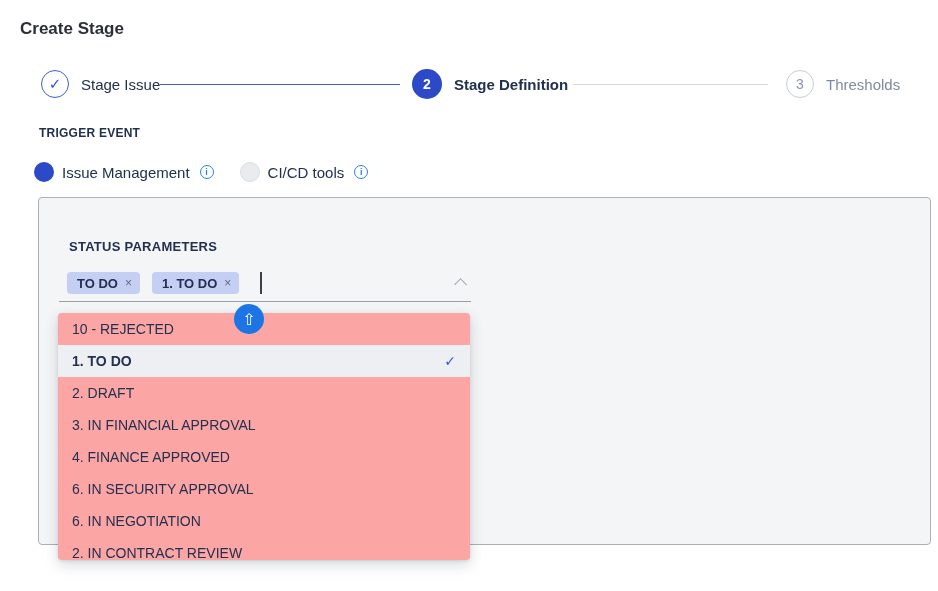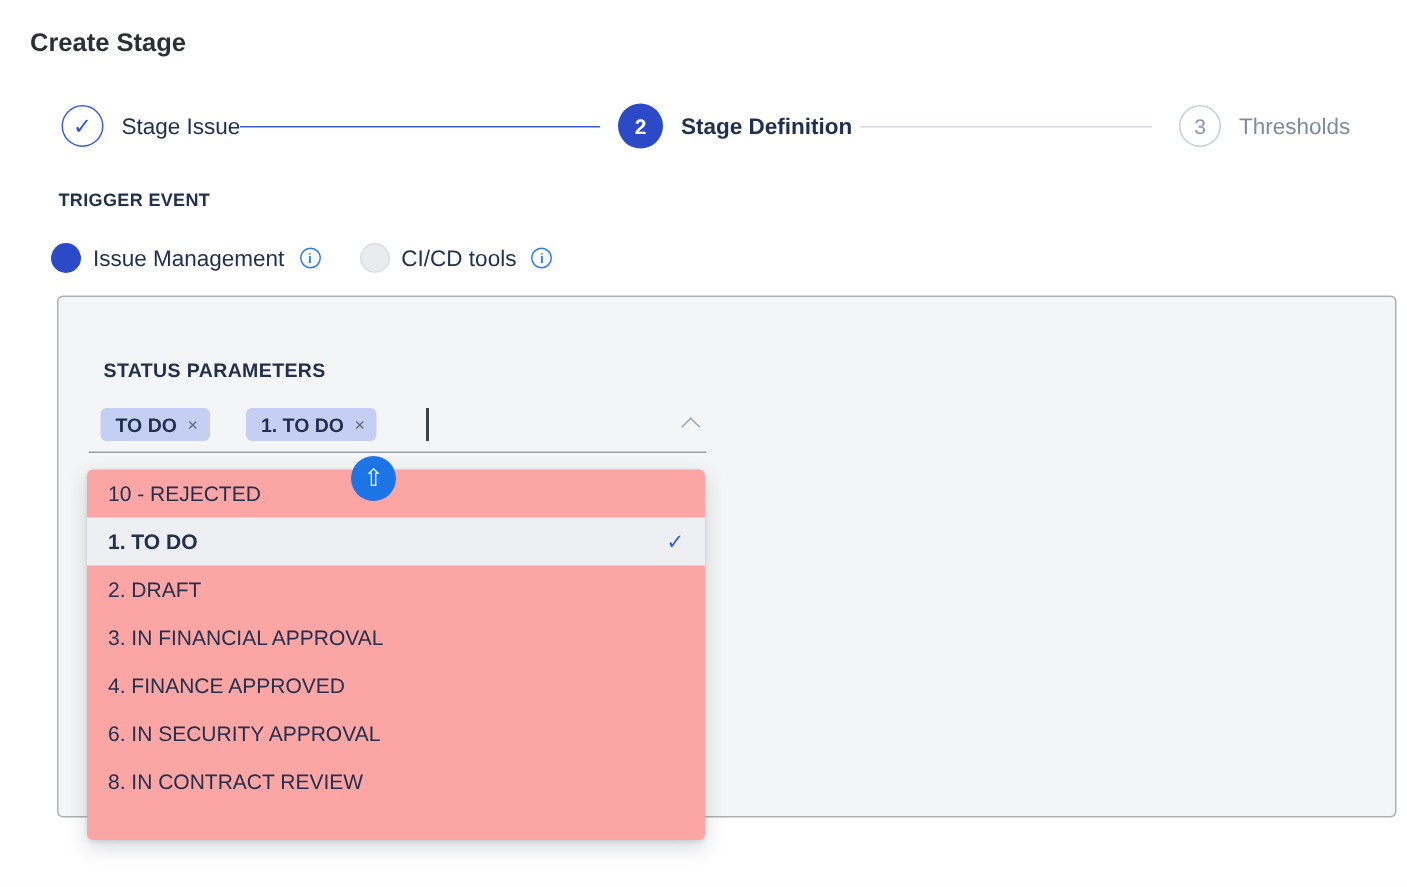--- a/index.html
+++ b/index.html
@@ -33,21 +33,21 @@
   .radio-label { font-size:15px; color:#21304f; }
   .info-icon { width:14px; height:14px; border:1.4px solid #2d7ff0; border-radius:50%; color:#2d7ff0;
     display:inline-flex; align-items:center; justify-content:center; font-size:9px; font-weight:700; font-style:normal; margin-left:2px; }
 
   
   .panel { position:absolute; left:38px; top:197px; width:893px; height:348px; background:#f4f5f6; border:1px solid #acafb3; border-radius:4px; }
   .panel .section-label { left:30px; top:41px; font-size:13px; }
 
   
   .select-box { position:absolute; left:20px; top:74px; width:412px; height:30px; border-bottom:1px solid #999fa6; display:flex; align-items:flex-start; }
-  .tags { display:flex; gap:24px; align-items:center; padding-left:8px; }
+  .tags { display:flex; gap:12px; align-items:center; padding-left:8px; }
   .tag { background:#c5cff4; border-radius:4px; height:22px; display:flex; align-items:center; gap:7px; padding:0 8px 0 10px; font-size:13px; font-weight:600; color:#22304e; white-space:nowrap; }
   .tag-x { color:#5f6b85; font-size:12px; font-weight:400; cursor:pointer; }
   .caret { width:1.5px; height:22px; background:#3c4043; margin-left:9px; }
   .chevron-up { position:absolute; right:6px; top:8px; width:9px; height:9px; border-left:1.5px solid #9da5ae; border-top:1.5px solid #9da5ae; transform:rotate(45deg); cursor:pointer; }
 
   
   .dropdown { position:absolute; left:58px; top:313px; width:412px; height:247px; background:#fca5a5; border-radius:4px;
     box-shadow:0 5px 14px rgba(40,50,70,0.18), 0 1px 3px rgba(40,50,70,0.12); overflow:hidden; z-index:5; }
   .dd-row { height:32px; display:flex; align-items:center; padding:0 14px; font-size:14px; color:#23304e; cursor:pointer; justify-content:space-between; }
   .dd-row.selected { background:#edeff2; font-weight:700; }
@@ -140,17 +140,20 @@
     <div class="dd-row">
       <span>3. IN FINANCIAL APPROVAL</span>
     </div>
     <div class="dd-row">
       <span>4. FINANCE APPROVED</span>
     </div>
     <div class="dd-row">
       <span>6. IN SECURITY APPROVAL</span>
     </div>
     <div class="dd-row">
-      <span>8. IN CONTRACT REVIEW</span>
+      <span>6. IN NEGOTIATION</span>
+    </div>
+    <div class="dd-row">
+      <span>2. IN CONTRACT REVIEW</span>
     </div>
   </div>
 
 </div>
 
 </body></html>

